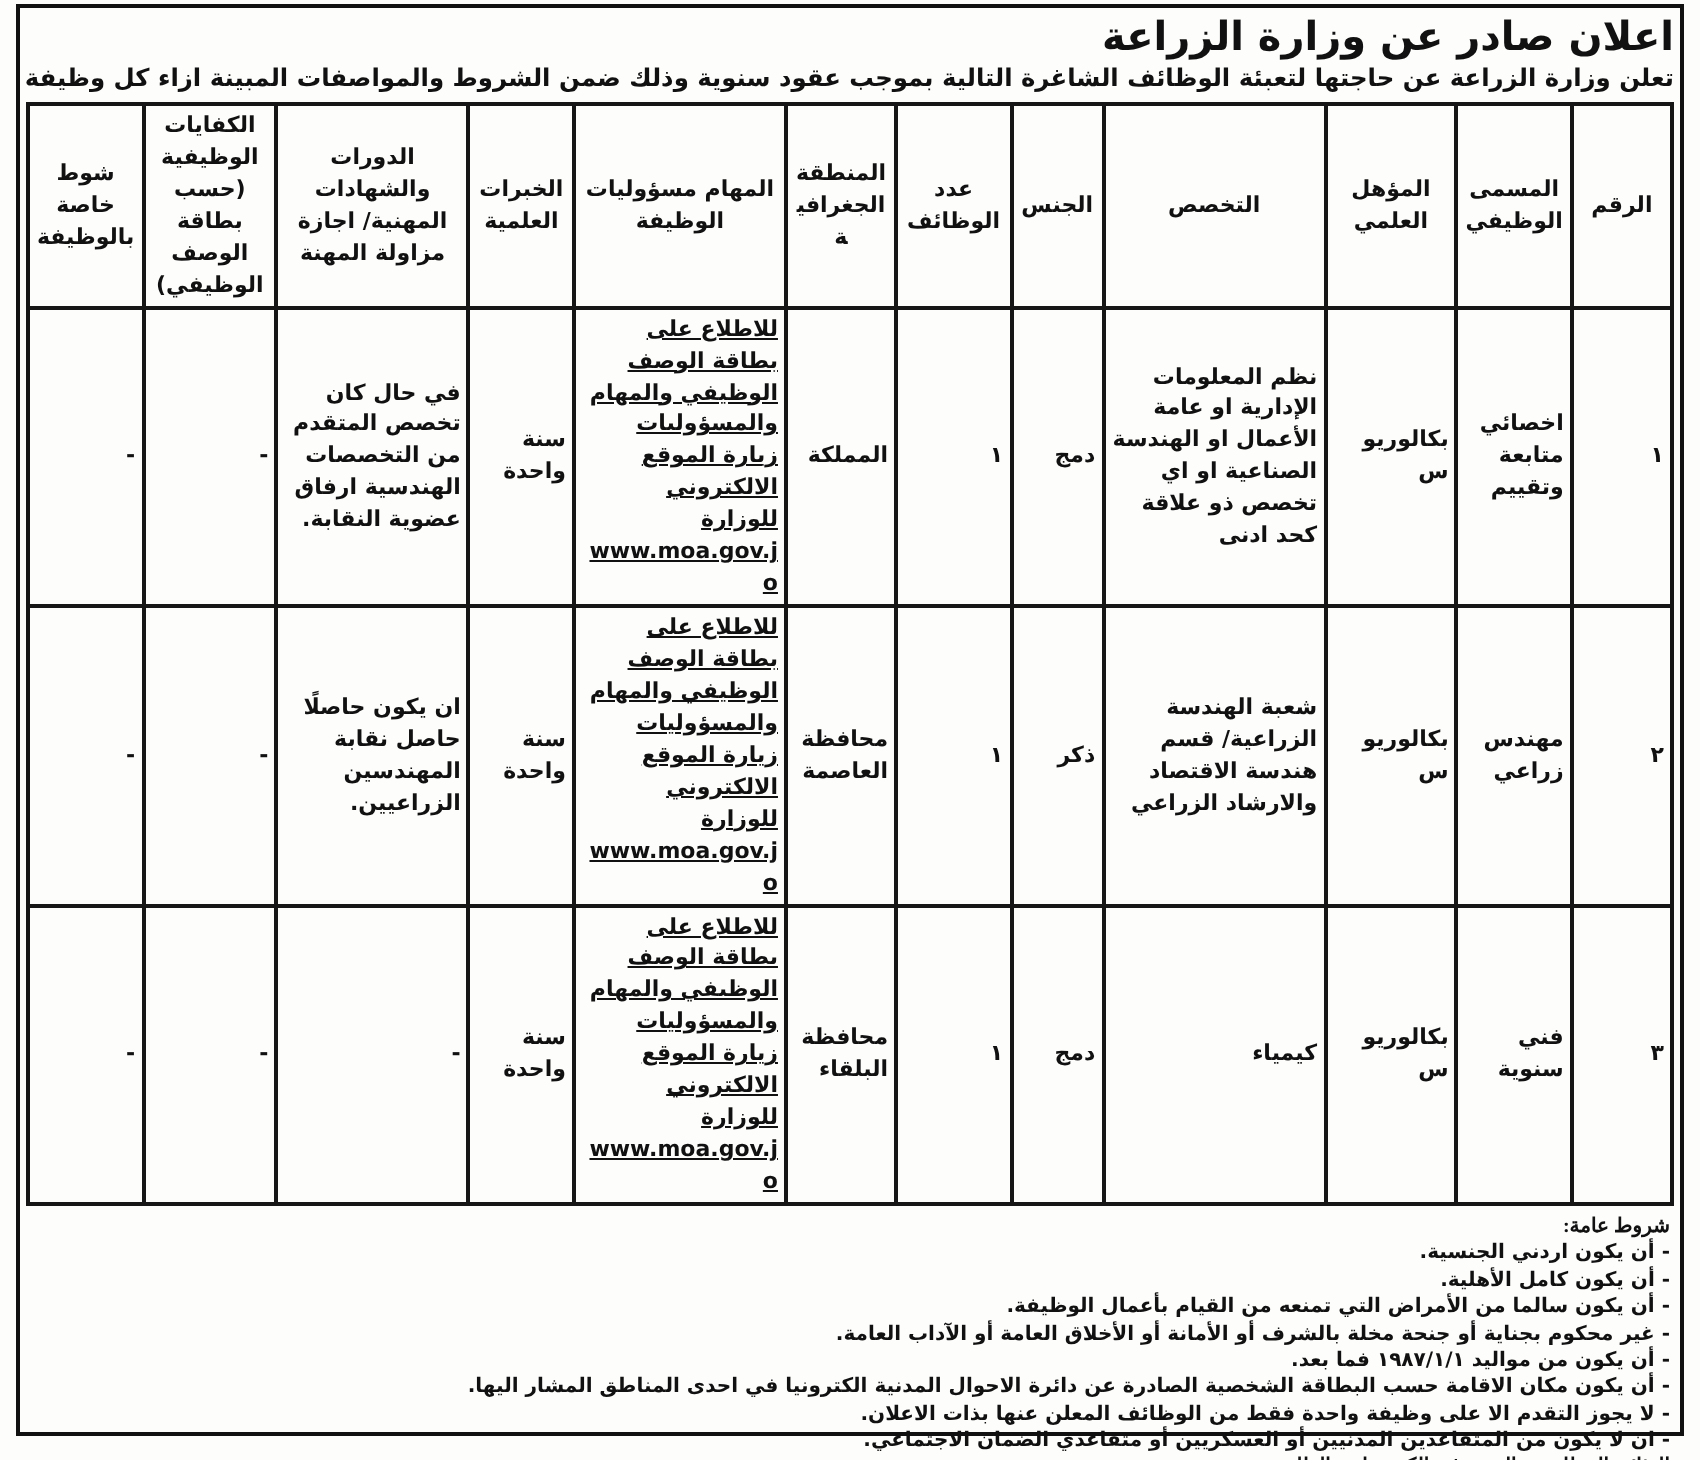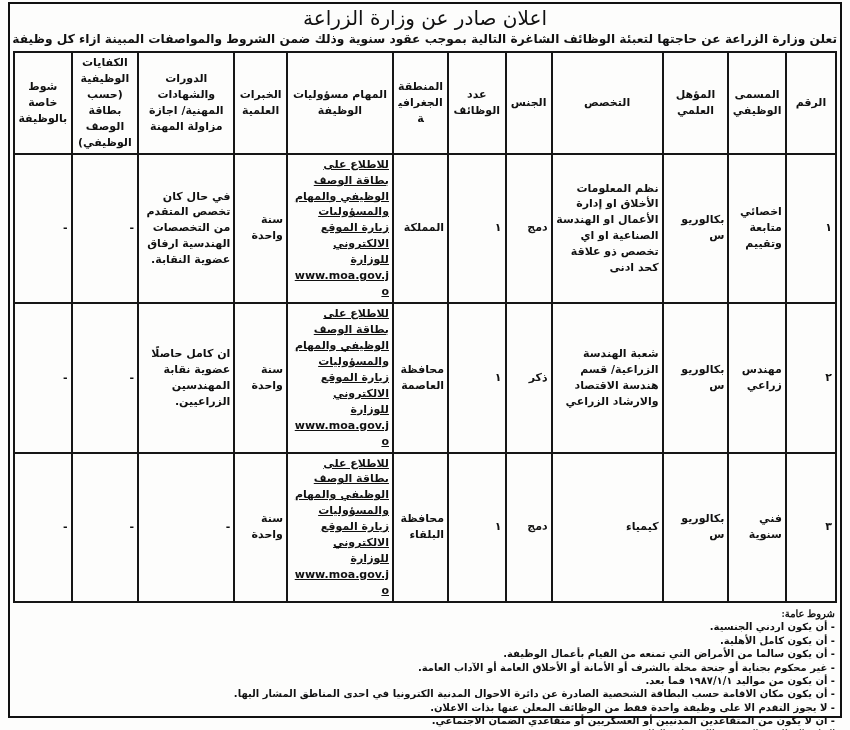--- a/index.html
+++ b/index.html
@@ -17,23 +17,22 @@
   }
   .frame {
     position: absolute;
     left: 8px; top: 2px;
     width: 834px; height: 716px;
     border: 2.5px solid #111111;
     background: #fdfdfc;
     padding: 1px 3px 0 3px;
   }
   .title {
-    text-align: center;
     font-size: 20px;
-    font-weight: normal;
+    font-weight: bold;
     margin-top: 1px;
     letter-spacing: 0px;
   }
   .subtitle {
     text-align: left;
     font-size: 12.2px;
     font-weight: bold;
     margin-top: 2px;
     white-space: nowrap;
   }
@@ -102,41 +101,41 @@
           <th>الدورات والشهادات المهنية/ اجازة مزاولة المهنة</th>
           <th>الكفايات الوظيفية (حسب بطاقة الوصف الوظيفي)</th>
           <th>شوط خاصة بالوظيفة</th>
         </tr>
       </thead>
       <tbody>
         <tr>
           <td>١</td>
           <td>اخصائي متابعة وتقييم</td>
           <td>بكالوريوس</td>
-          <td>نظم المعلومات الأخلاق او إدارة الأعمال او الهندسة الصناعية او اي تخصص ذو علاقة كحد ادنى</td>
+          <td>نظم المعلومات الإدارية او عامة الأعمال او الهندسة الصناعية او اي تخصص ذو علاقة كحد ادنى</td>
           <td>دمج</td>
           <td>١</td>
           <td>المملكة</td>
           <td class="url-cell">للاطلاع على بطاقة الوصف الوظيفي والمهام والمسؤوليات زيارة الموقع الالكتروني للوزارة www.moa.gov.jo</td>
           <td>سنة واحدة</td>
           <td>في حال كان تخصص المتقدم من التخصصات الهندسية ارفاق عضوية النقابة.</td>
           <td>-</td>
           <td>-</td>
         </tr>
         <tr>
           <td>٢</td>
           <td>مهندس زراعي</td>
           <td>بكالوريوس</td>
           <td>شعبة الهندسة الزراعية/ قسم هندسة الاقتصاد والارشاد الزراعي</td>
           <td>ذكر</td>
           <td>١</td>
           <td>محافظة العاصمة</td>
           <td class="url-cell">للاطلاع على بطاقة الوصف الوظيفي والمهام والمسؤوليات زيارة الموقع الالكتروني للوزارة www.moa.gov.jo</td>
           <td>سنة واحدة</td>
-          <td>ان كامل حاصلًا عضوية نقابة المهندسين الزراعيين.</td>
+          <td>ان يكون حاصلًا حاصل نقابة المهندسين الزراعيين.</td>
           <td>-</td>
           <td>-</td>
         </tr>
         <tr>
           <td>٣</td>
           <td>فني سنوية</td>
           <td>بكالوريوس</td>
           <td>كيمياء</td>
           <td>دمج</td>
           <td>١</td>

